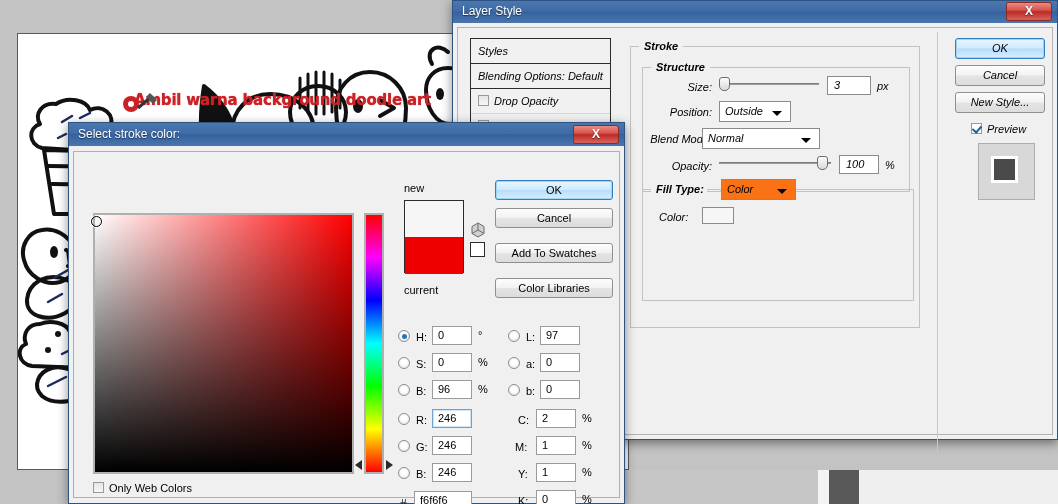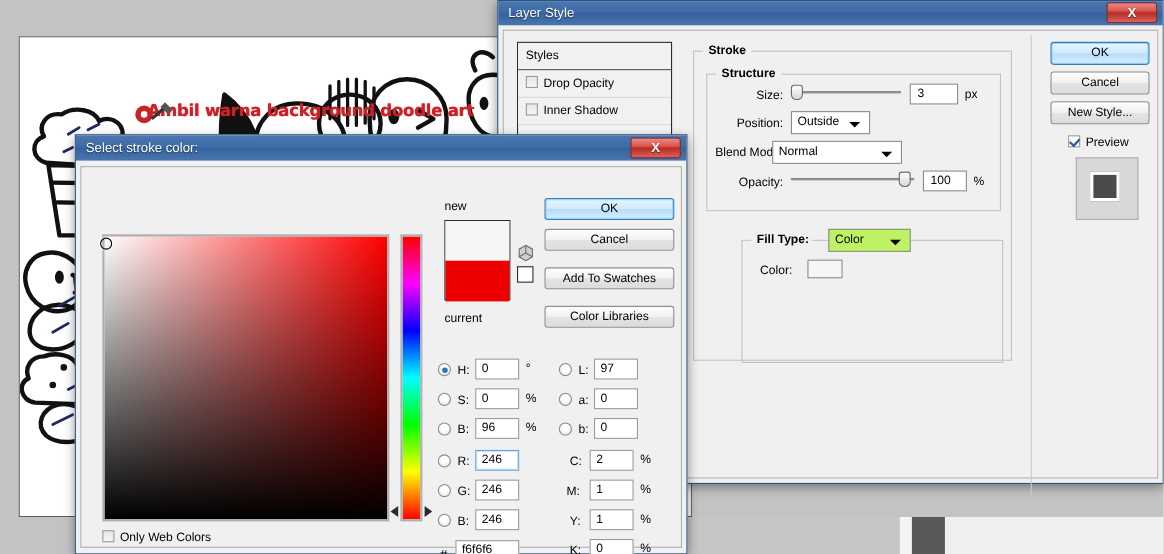--- a/index.html
+++ b/index.html
@@ -113,20 +113,21 @@
   #layer-style {
     left: 452px; top: 0px;
     width: 606px; height: 440px;
     border: 1px solid #2d5380;
   }
   #layer-style .inner {
     position:absolute;
     left: 4px; top: 26px; right: 4px; bottom: 4px;
     background: #f0f0f0;
     border: 1px solid #b4b4b4;
+    font-style: italic;
   }
   .styles-list {
     position: absolute;
     left: 12px; top: 10px;
     width: 141px; height: 102px;
     background: #f5f5f5;
     border: 1px solid #2b2b2b;
     overflow: hidden;
   }
   .styles-list .sl-item {
@@ -462,20 +463,21 @@
   <div class="win" id="layer-style">
     <div class="titlebar">
       <span class="tb-title">Layer Style</span>
       <div class="closebtn" style="right:5px;">X</div>
     </div>
 
     <div class="inner">
 
       <div class="styles-list">
         <div class="sl-item">Styles</div>
+        <div class="sl-item">Blending Options: Default</div>
         <div class="sl-item sub">
           <span class="cbx"></span><span>Drop Opacity</span>
         </div>
         <div class="sl-item sub">
           <span class="cbx"></span><span>Inner Shadow</span>
         </div>
       </div>
 
       <div class="vdivider" style="left:479px; top:4px; height:420px;"></div>
 
@@ -507,23 +509,23 @@
 
           <span class="fld-label" style="left:-1px; top:92px; width:70px;padding-left:20px;">Opacity:</span>
           <div class="slider" style="left:76px; top:88px; width:112px;">
             <div class="track"></div>
             <div class="thumb" style="left:98px;"></div>
           </div>
           <div class="num-input" style="left:196px; top:87px; width:40px;">100</div>
           <span class="unit" style="left:242px; top:91px;">%</span>
         </div>
 
-        <div class="grpbox" style="left:11px; top:171px; width:238px; height:112px;margin-left:32px;">
+        <div class="grpbox" style="left:11px; top:142px; width:272px; height:112px;">
           <span class="grplabel" style="left:8px; padding:0 3px 0 5px;">Fill Type:</span>
-          <div class="combo" style="left:78px; top:-11px; width:75px; background:#bef264;">
+          <div class="combo" style="left:78px; top:-11px; width:75px; background:#f97316;">
             <span>Color</span>
             <span class="arw"></span>
           </div>
           <span class="fld-label" style="left:16px; top:21px; width:50px; text-align:left;">Color:</span>
           <div class="colorchip" style="left:59px; top:17px;"></div>
         </div>
       </div>
 
       <div class="btn primary" style="left:497px; top:10px; width:90px; height:21px; line-height:19px;">OK</div>
       <div class="btn" style="left:497px; top:37px; width:90px; height:21px; line-height:19px;">Cancel</div>

